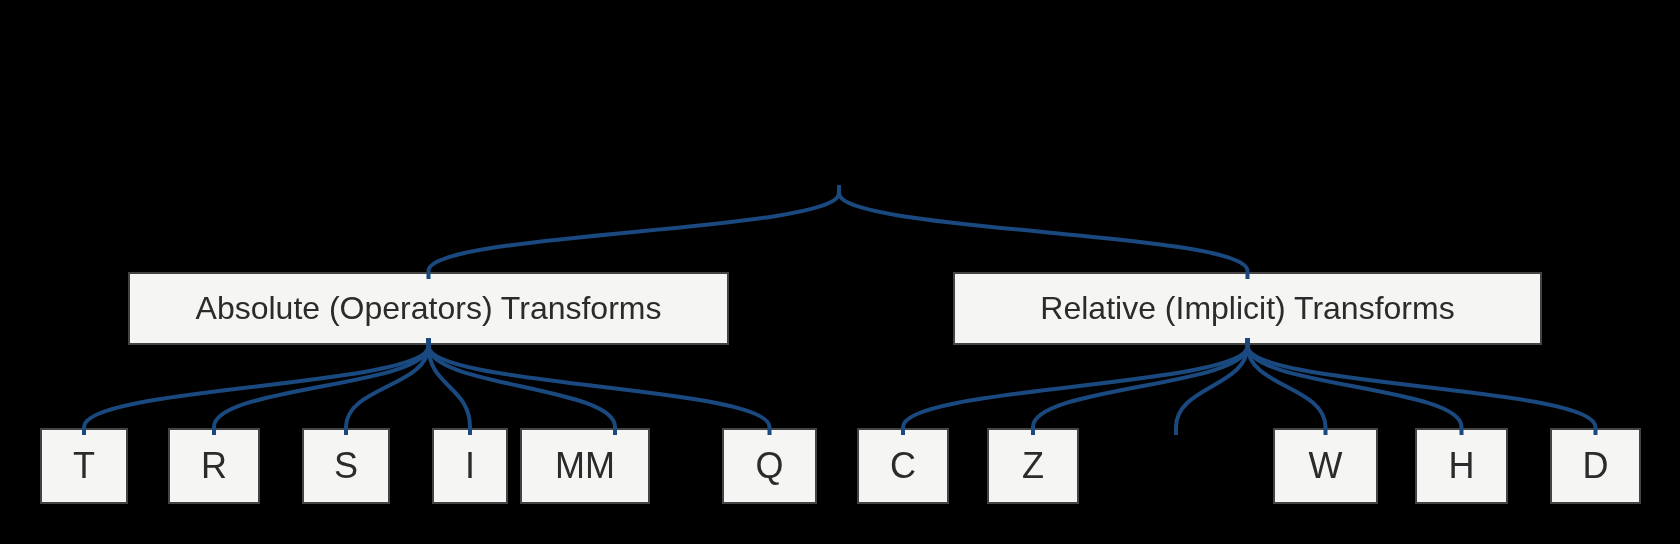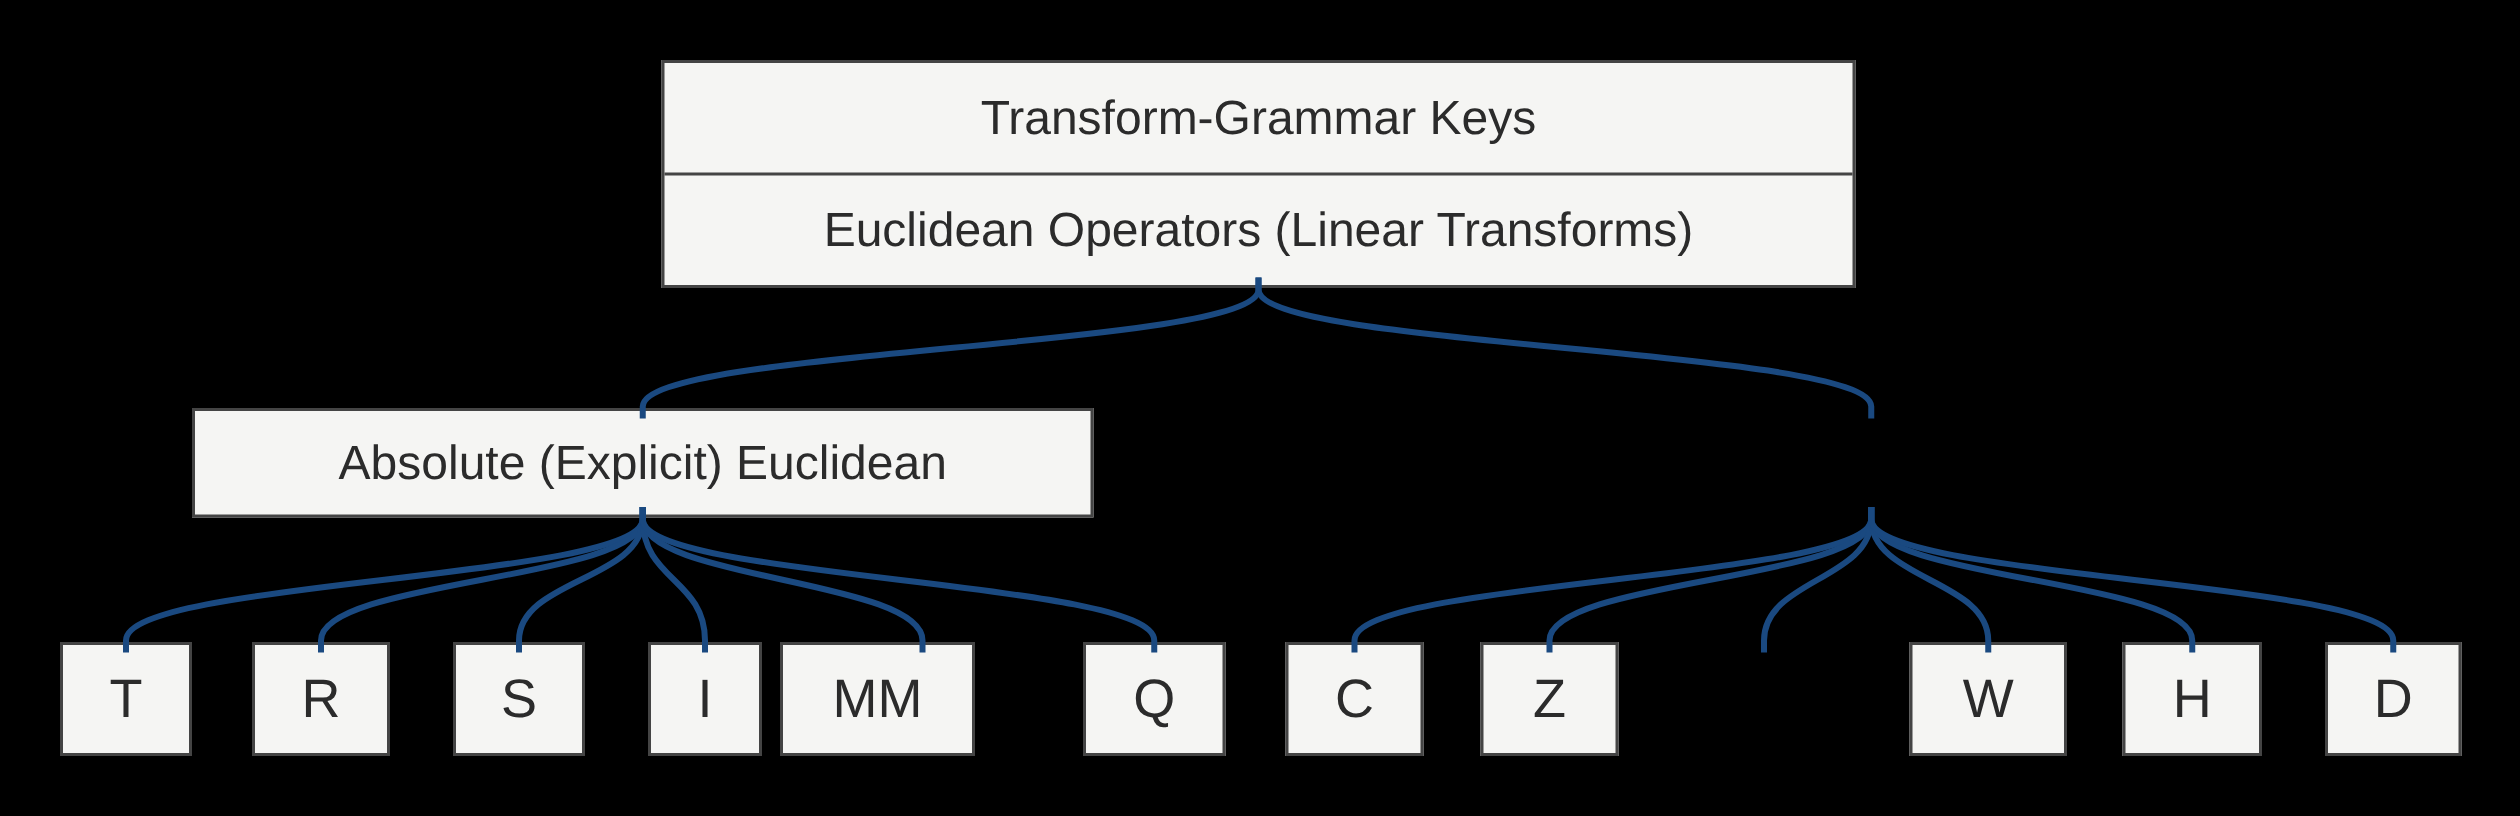--- a/index.html
+++ b/index.html
@@ -61,27 +61,24 @@
     width: 1680px; height: 544px;
     pointer-events: none;
     z-index: 5;
   }
 </style>
 </head>
 <body>
 
 <div class="canvas" style="--bg: #000000; --node-fill: #F5F5F3; --node-border: #444444; --node-text: #2B2B2B;">
 
-  <div class="node root" id="node-root">
-    <div class="root-row root-title">Transform-Grammar Keys</div>
-    <div class="root-row root-subtitle">Euclidean Operators (Linear Transforms)</div>
-  </div>
 
-  <div class="node mid mid-absolute" id="node-abs">Absolute (Explicit) Euclidean</div>
+  <div class="node mid mid-absolute" id="node-abs">Absolute (Operators) Transforms</div>
 
+  <div class="node mid mid-relative" id="node-rel">Relative (Implicit) Transforms</div>
 
   <div class="node leaf" id="leaf-a0" style="left:40px;width:88px">T</div>
   <div class="node leaf" id="leaf-a1" style="left:168px;width:92px">R</div>
   <div class="node leaf" id="leaf-a2" style="left:302px;width:88px">S</div>
   <div class="node leaf" id="leaf-a3" style="left:432px;width:76px">I</div>
   <div class="node leaf" id="leaf-a4" style="left:520px;width:130px">MM</div>
   <div class="node leaf" id="leaf-a5" style="left:722px;width:95px">Q</div>
 
   <div class="node leaf" id="leaf-r0" style="left:857px;width:92px">C</div>
   <div class="node leaf" id="leaf-r1" style="left:987px;width:92px">Z</div>

